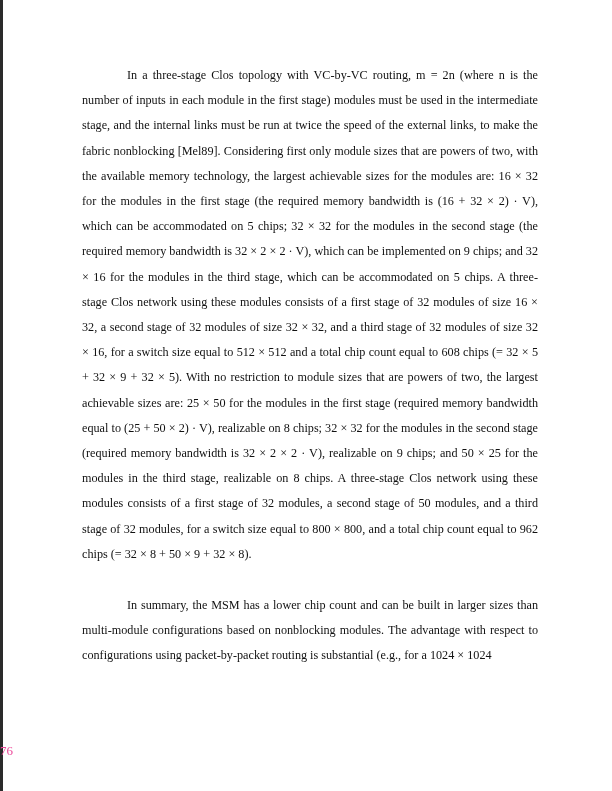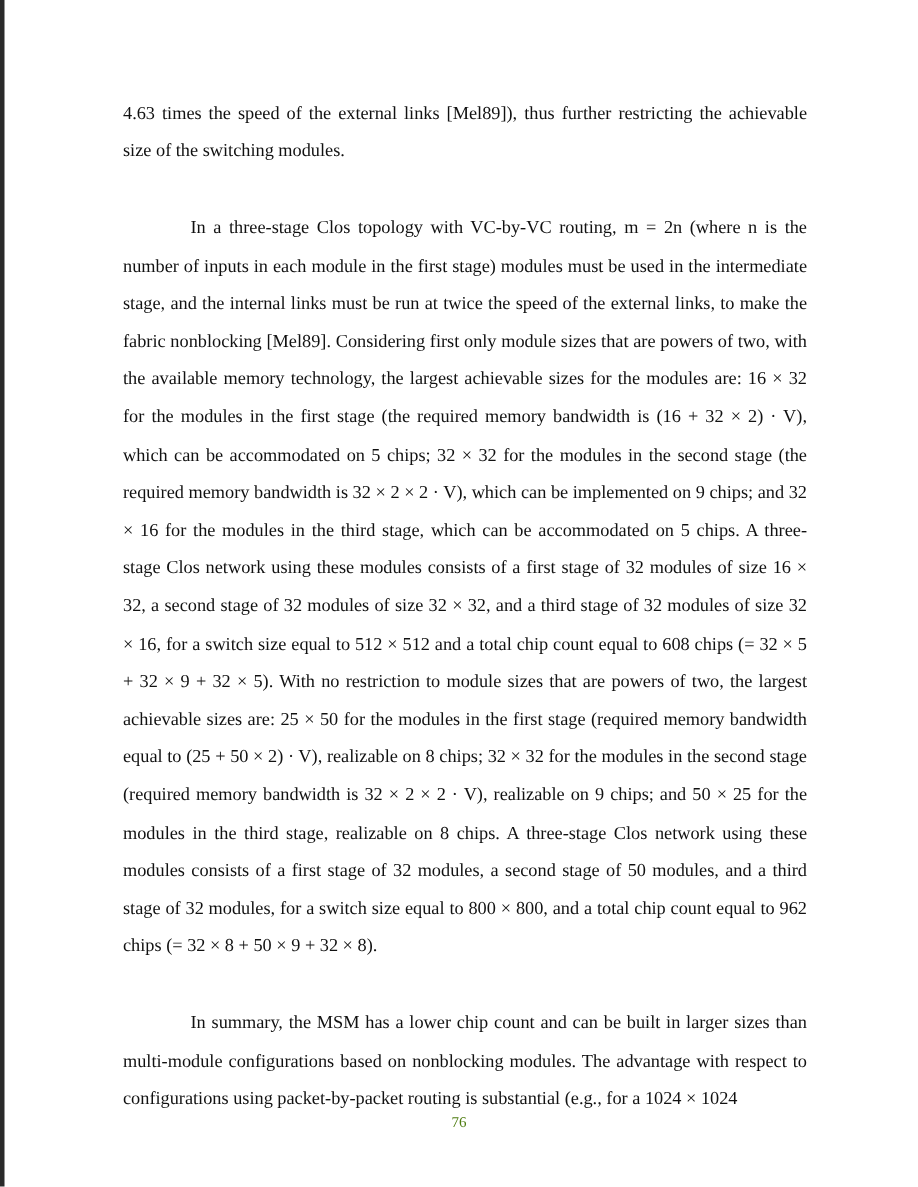--- a/index.html
+++ b/index.html
@@ -7,28 +7,27 @@
   .edge { position:absolute; left:0; top:0; width:3px; height:791px; background:#2a2a2a; }
   .page {
     position:absolute; left:82px; top:63px; width:456px;
     font-family:"Liberation Serif", serif; font-size:12.2px; color:#111;
     line-height:25.2px; text-align:justify;
   }
   .page p { margin:0 0 0 0; }
   .page p + p { margin-top:26px; }
   .indent { text-indent:45px; }
   .pagenum {
-    position:absolute; top:743px; left:0; width:612px; text-align:center;
-    font-family:"Liberation Serif", serif; font-size:10px; color:#4d7c0f;
+    position:absolute; top:743px; left:0; width:612px; 
+    font-family:"Liberation Serif", serif; font-size:13px; color:#ec4899;
   }
 </style>
 </head>
 <body>
 
 <div class="edge"></div>
 
 <div class="page">
-  <p>4.63 times the speed of the external links [Mel89]), thus further restricting the achievable size of the switching modules.</p>
   <p class="indent">In a three-stage Clos topology with VC-by-VC routing, m = 2n (where n is the number of inputs in each module in the first stage) modules must be used in the intermediate stage, and the internal links must be run at twice the speed of the external links, to make the fabric nonblocking [Mel89]. Considering first only module sizes that are powers of two, with the available memory technology, the largest achievable sizes for the modules are: 16 × 32 for the modules in the first stage (the required memory bandwidth is (16 + 32 × 2) · V), which can be accommodated on 5 chips; 32 × 32 for the modules in the second stage (the required memory bandwidth is 32 × 2 × 2 · V), which can be implemented on 9 chips; and 32 × 16 for the modules in the third stage, which can be accommodated on 5 chips. A three-stage Clos network using these modules consists of a first stage of 32 modules of size 16 × 32, a second stage of 32 modules of size 32 × 32, and a third stage of 32 modules of size 32 × 16, for a switch size equal to 512 × 512 and a total chip count equal to 608 chips (= 32 × 5 + 32 × 9 + 32 × 5). With no restriction to module sizes that are powers of two, the largest achievable sizes are: 25 × 50 for the modules in the first stage (required memory bandwidth equal to (25 + 50 × 2) · V), realizable on 8 chips; 32 × 32 for the modules in the second stage (required memory bandwidth is 32 × 2 × 2 · V), realizable on 9 chips; and 50 × 25 for the modules in the third stage, realizable on 8 chips. A three-stage Clos network using these modules consists of a first stage of 32 modules, a second stage of 50 modules, and a third stage of 32 modules, for a switch size equal to 800 × 800, and a total chip count equal to 962 chips (= 32 × 8 + 50 × 9 + 32 × 8).</p>
   <p class="indent">In summary, the MSM has a lower chip count and can be built in larger sizes than multi-module configurations based on nonblocking modules. The advantage with respect to configurations using packet-by-packet routing is substantial (e.g., for a 1024 × 1024</p>
 </div>
 
 <div class="pagenum">76</div>
 
 </body></html>

